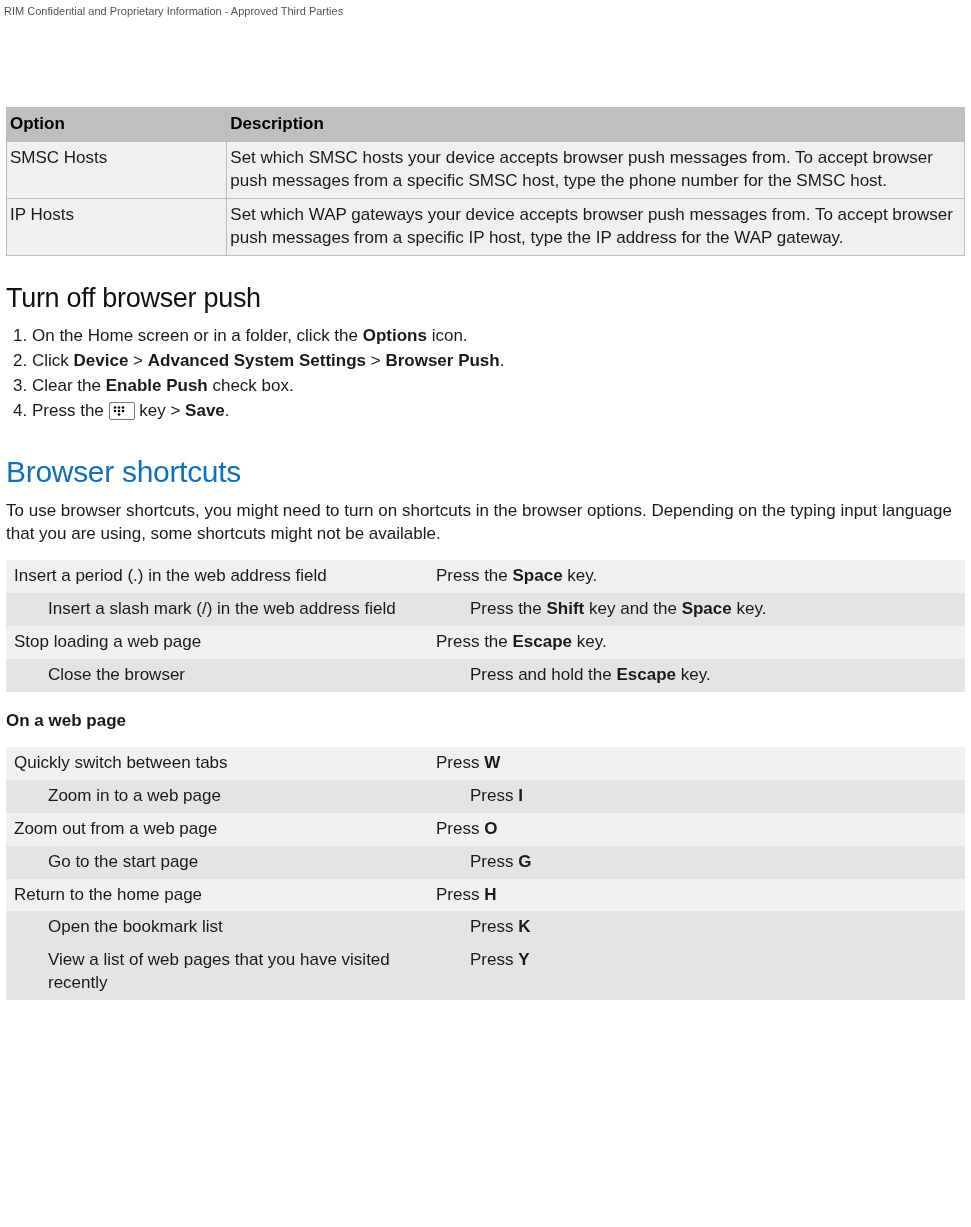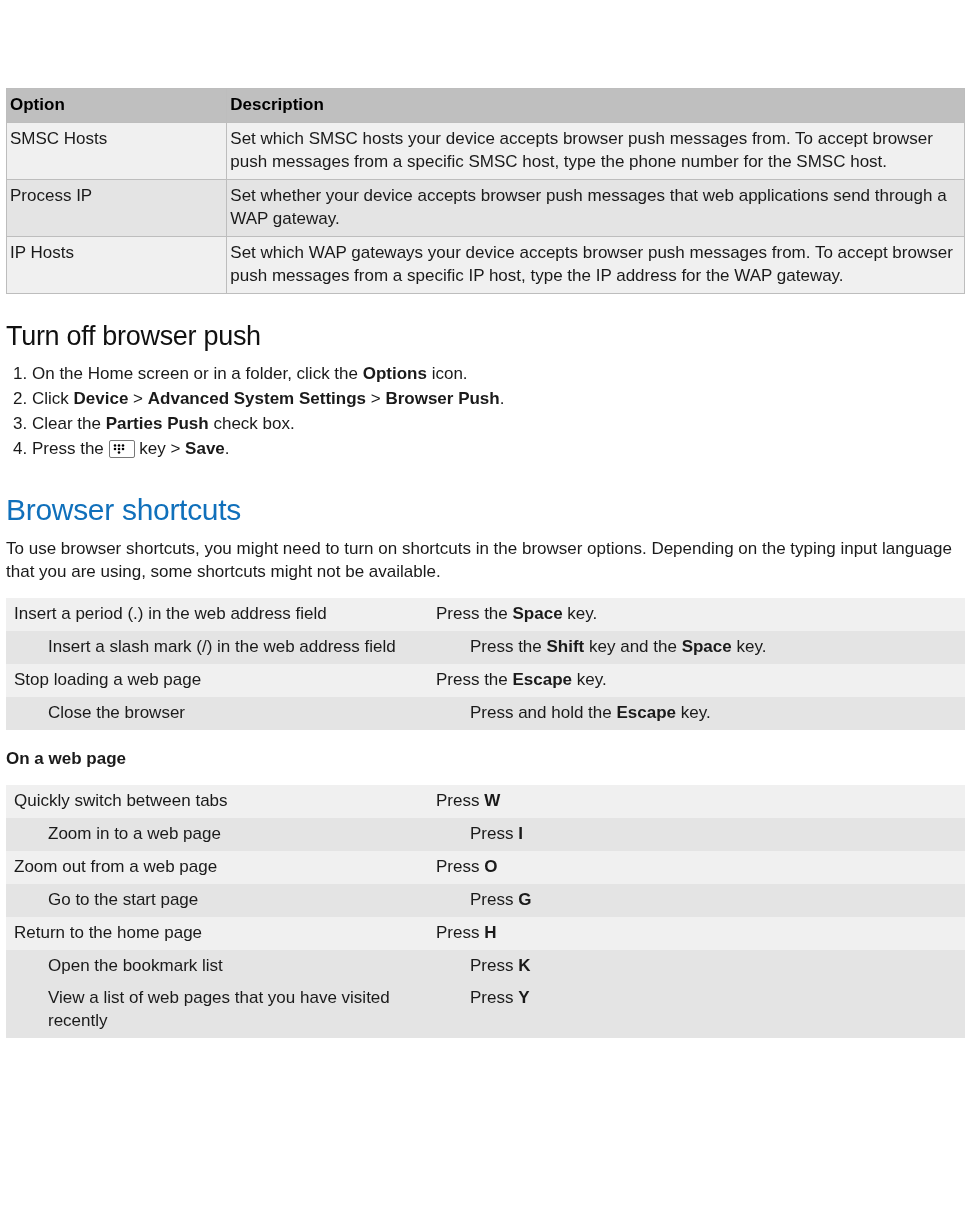--- a/index.html
+++ b/index.html
@@ -125,55 +125,52 @@
   }
   .page-wrap {
     position: relative;
     min-height: 1202px;
   }
 </style>
 </head>
 <body>
 
 <div class="page-wrap">
+<div class="conf">RIM Confidential and Proprietary Information - Approved Third Parties</div>
 
 <div class="page">
   <div class="top-space"></div>
 
   <table class="doc">
     <tbody>
           <tr>
       <th class="col1">Option</th>
       <th>Description</th>
     </tr>
     <tr class="odd">
       <td>SMSC Hosts</td>
       <td>Set which SMSC hosts your device accepts browser push messages from. To accept browser push messages from a specific SMSC host, type the phone number for the SMSC host.</td>
     </tr>
-    <tr class="even">
-      <td>Process IP</td>
-      <td>Set whether your device accepts browser push messages that web applications send through a WAP gateway.</td>
-    </tr>
     <tr class="odd">
       <td>IP Hosts</td>
       <td>Set which WAP gateways your device accepts browser push messages from. To accept browser push messages from a specific IP host, type the IP address for the WAP gateway.</td>
     </tr>
   </tbody>
       </table>
 
   <h3 class="sub">Turn off browser push</h3>
   <ol class="steps">
     <li>
       <span>On the Home screen or in a folder, click the </span><b>Options</b><span> icon.</span>
     </li>
     <li>
       <span>Click </span><b>Device</b><span> &gt; </span><b>Advanced System Settings</b><span> &gt; </span><b>Browser Push</b><span>.</span>
     </li>
     <li>
-      <span>Clear the </span><b>Parties Push</b><span> check box.</span>
+      <span>Clear the </span><b>Enable Push</b><span> check box.</span>
     </li>
     <li>
       <span>Press the </span><span class="key-icon">
         <svg width="18" height="10" viewBox="0 0 18 10">
           <circle cx="2" cy="5" r="1.3" fill="#000"></circle>
           <circle cx="6" cy="5" r="1.3" fill="#000"></circle>
           <circle cx="10" cy="5" r="1.3" fill="#000"></circle>
           <circle cx="2" cy="1.5" r="1.3" fill="#000"></circle>
           <circle cx="6" cy="1.5" r="1.3" fill="#000"></circle>
           <circle cx="10" cy="1.5" r="1.3" fill="#000"></circle>

